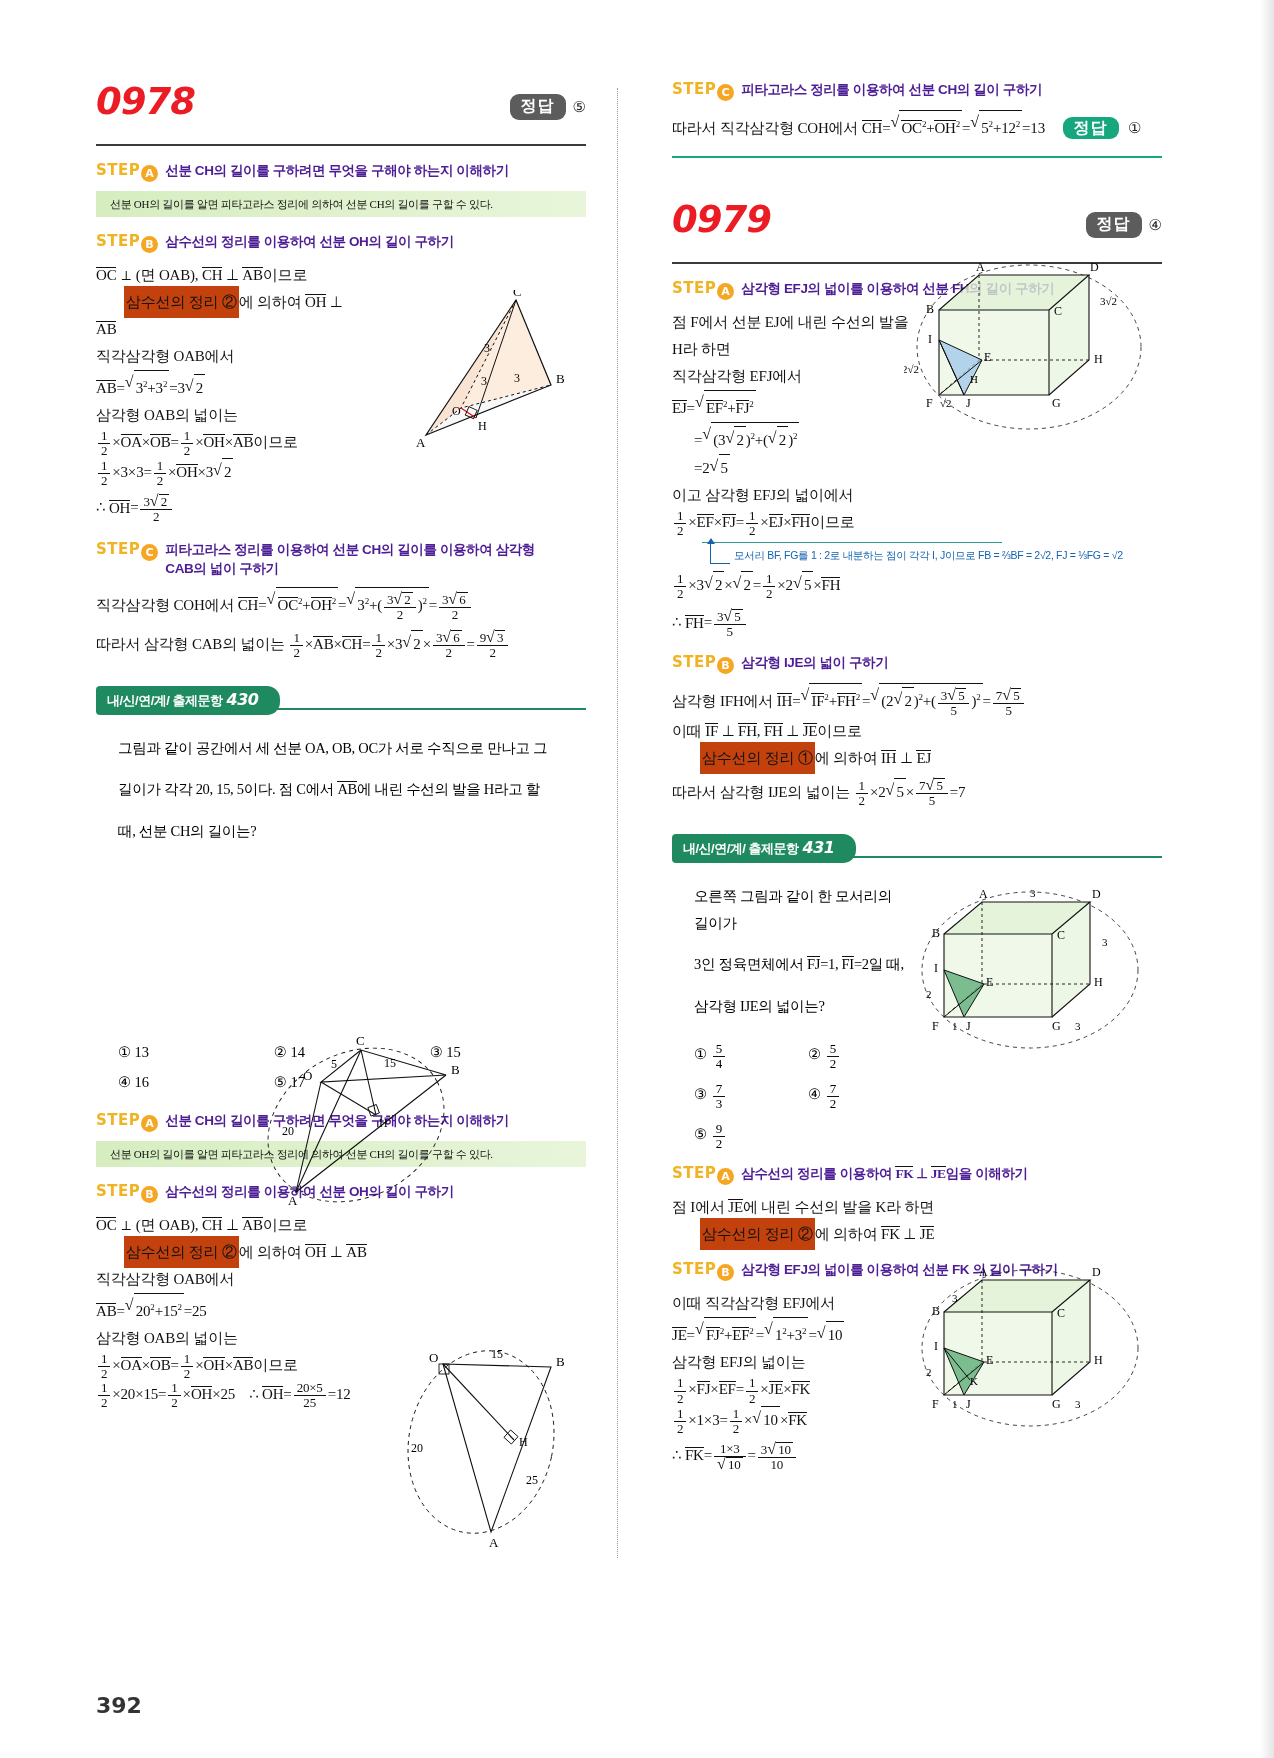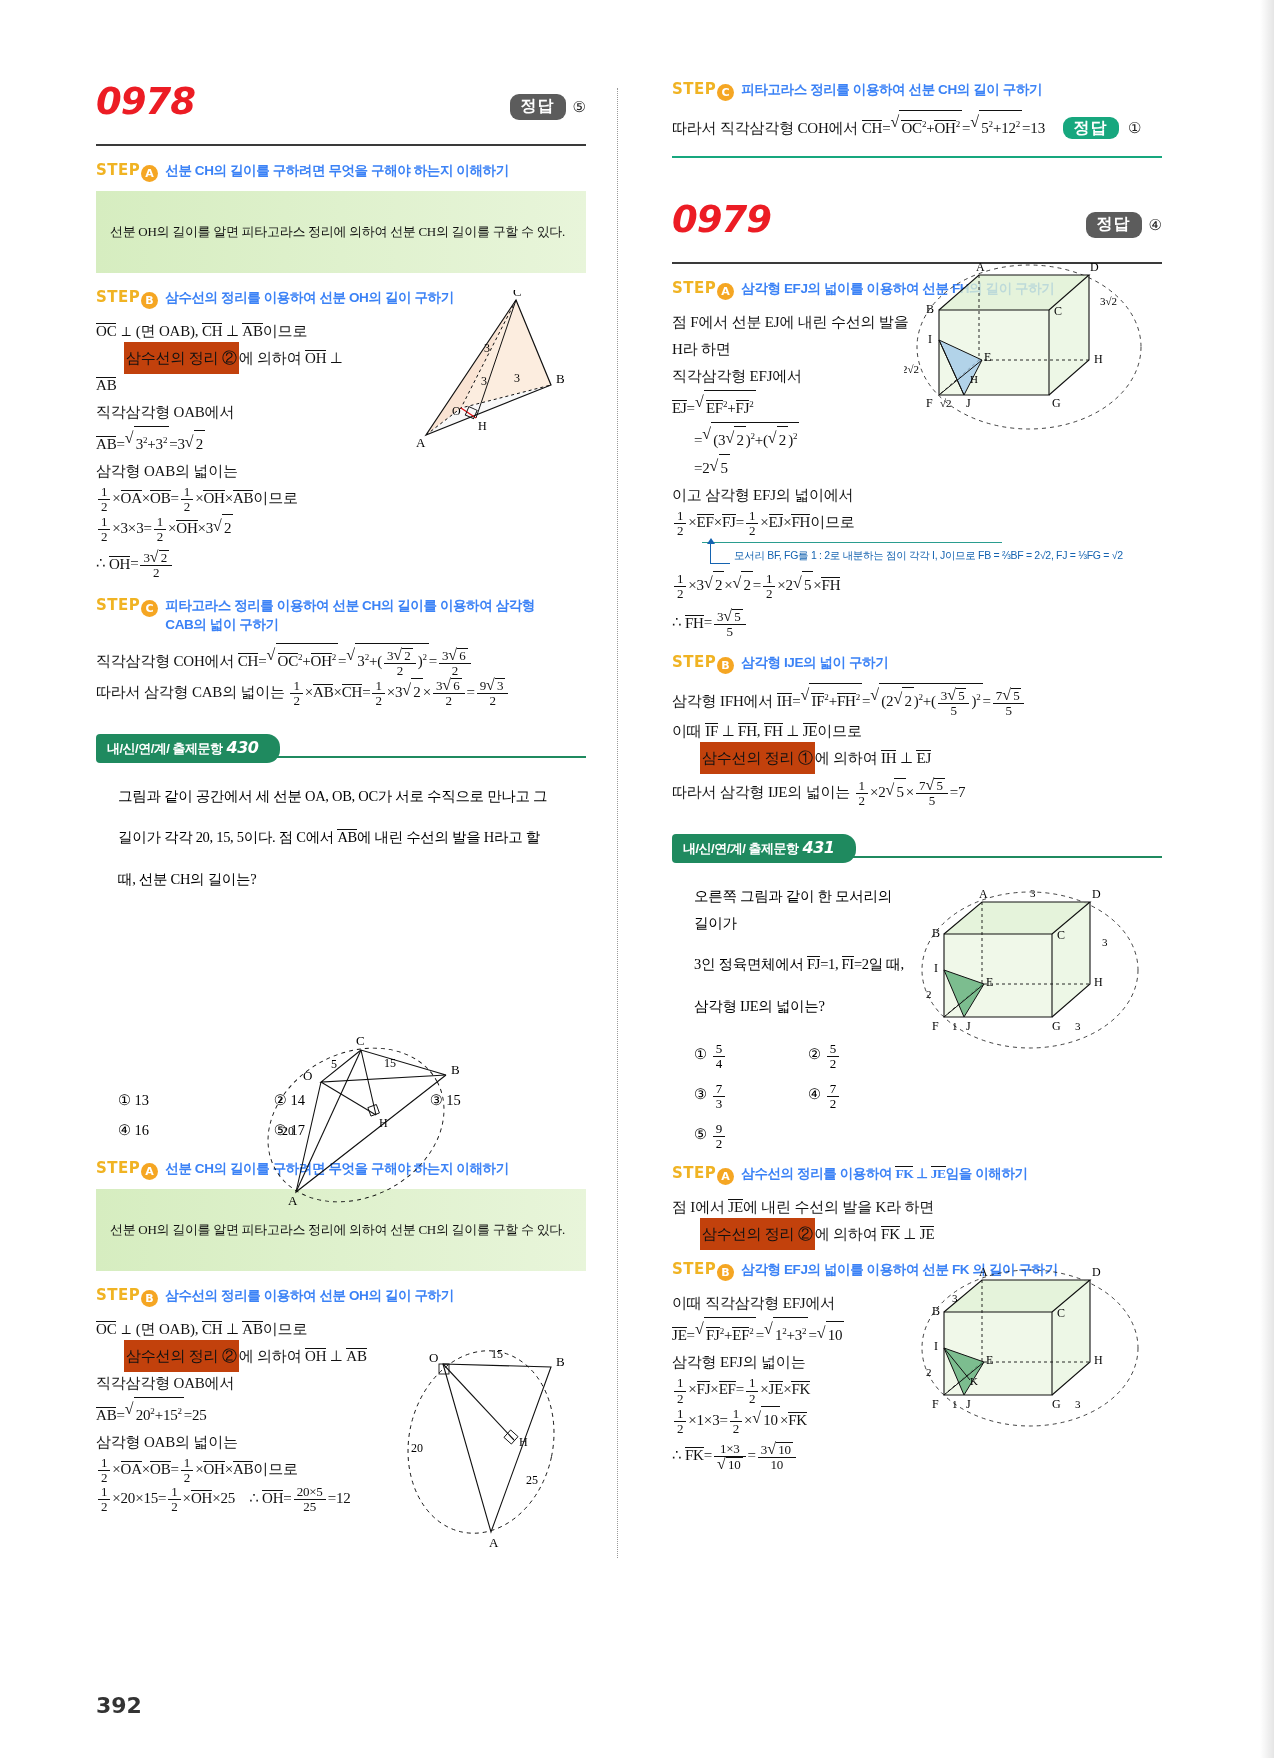--- a/index.html
+++ b/index.html
@@ -48,27 +48,27 @@
     color:#f0b323; letter-spacing:0.5px; flex:0 0 auto; line-height:19px;
   }
   .badge {
     display:inline-block; width:17px; height:17px; border-radius:50%;
     background:#f5a623; color:#fff; font-family:"DejaVu Sans", sans-serif;
     font-size:11px; font-weight:bold; text-align:center; line-height:17px;
     margin-left:1px; vertical-align:-2px;
   }
   .step-txt {
     font-family:"Liberation Sans", sans-serif; font-weight:bold; font-size:13.5px;
-    color:#3b82f6; line-height:19px; letter-spacing:-0.4px;
+    color:#4c1d95; line-height:19px; letter-spacing:-0.4px;
   }
 
   
   .greenbox {
     background:linear-gradient(90deg,#d6edc0,#e8f5da);
-    padding:28px 14px; font-size:13px; line-height:26px; color:#111;
+    padding:0 14px; font-size:11px; line-height:26px; color:#111;
     letter-spacing:-0.3px; margin:6px 0 4px;
   }
 
   
   .body { font-size:15px; line-height:27px; color:#111; letter-spacing:-0.2px; }
   .body p { margin:0; }
   .hl { background:#c2410c; padding:8px 2px;margin-left:28px; }
   .ovl { border-top:1.2px solid #111; padding-top:0px; display:inline-block; line-height:1.02; }
   sup { font-size:9px; vertical-align:super; }
 
@@ -189,21 +189,21 @@
       <span class="step-lab"><span>STEP</span><span class="badge">C</span></span>
       <span class="step-txt">
         <span>피타고라스 정리를 이용하여 선분 CH의 길이를 이용하여 삼각형</span><br><span>CAB의 넓이 구하기</span>
       </span>
     </div>
 
     <div class="body">
       <p style="white-space:nowrap">
         <span>직각삼각형 COH에서</span> <span class="ovl">CH</span>=<span class="rad"><span class="u"><span class="ovl">OC</span><sup>2</sup>+<span class="ovl">OH</span><sup>2</sup></span></span>=<span class="rad"><span class="u">3<sup>2</sup>+(<span class="fr"><span class="n">3<span class="rad"><span class="u">2</span></span></span><span class="d">2</span></span>)<sup>2</sup></span></span>=<span class="fr"><span class="n">3<span class="rad"><span class="u">6</span></span></span><span class="d">2</span></span>
       </p>
-      <p style="white-space:nowrap; ">
+      <p style="white-space:nowrap; margin-top:8px">
         <span>따라서 삼각형 CAB의 넓이는</span> <span class="fr"><span class="n">1</span><span class="d">2</span></span>×<span class="ovl">AB</span>×<span class="ovl">CH</span>=<span class="fr"><span class="n">1</span><span class="d">2</span></span>×3<span class="rad"><span class="u">2</span></span>×<span class="fr"><span class="n">3<span class="rad"><span class="u">6</span></span></span><span class="d">2</span></span>=<span class="fr"><span class="n">9<span class="rad"><span class="u">3</span></span></span><span class="d">2</span></span>
       </p>
     </div>
 
     <div class="nbox">
       <div class="ntab-row">
         <span class="ntab"><span>내/신/연/계/ 출제문항</span><span class="num">430</span></span>
         <span class="ntab-line"></span>
       </div>
       <div class="nbody">

